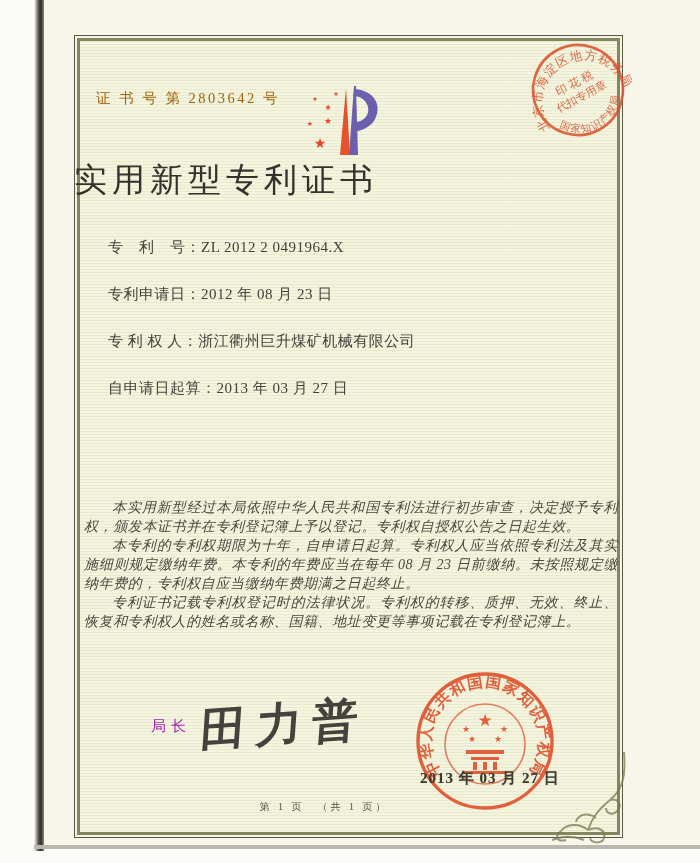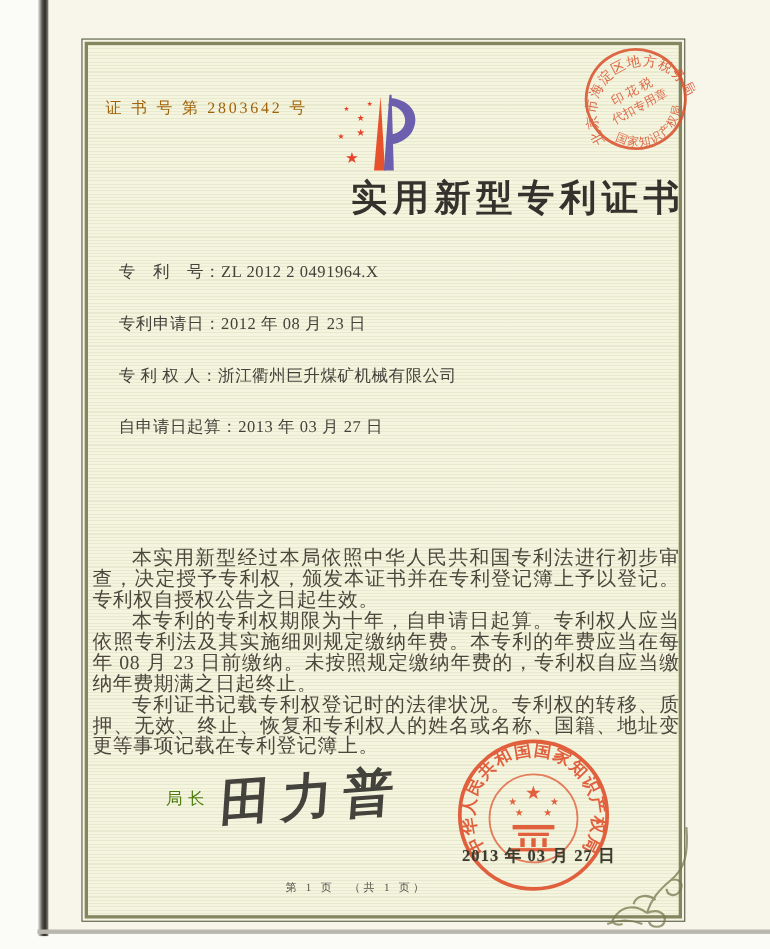--- a/index.html
+++ b/index.html
@@ -14,28 +14,28 @@
   .scan-bottom{position:absolute;left:34px;top:845px;width:666px;height:4px;background:#b9b8ae;}
   .frame{position:absolute;left:74px;top:35px;width:549px;height:803px;
     border:1px solid #565a44;padding:2px;box-sizing:border-box;background:#f6f4e4;}
   .frame-inner{width:100%;height:100%;box-sizing:border-box;border:3px solid #83865e;
     background-color:#f4f4df;
     background-image:repeating-linear-gradient(180deg,
       rgba(150,165,95,0.13) 0px, rgba(150,165,95,0.13) 1px,
       rgba(255,255,255,0) 1px, rgba(255,255,255,0) 3px);}
   .cert-no{position:absolute;left:96px;top:63px;font-size:14.5px;letter-spacing:2.5px;color:#a16207;margin-top:26px;}
   .logo{position:absolute;left:298px;top:86px;}
-  .title{position:absolute;left:74px;top:158px;width:549px;text-align:right;
-    font-size:33px;font-weight:bold;letter-spacing:5px;color:#35322d;}
+  .title{position:absolute;left:74px;top:158px;width:549px;text-align:left;
+    font-size:33px;font-weight:normal;letter-spacing:5px;color:#35322d;}
   .fields{position:absolute;left:108px;top:238px;width:480px;}
   .field-row{height:47px;font-size:15px;color:#44403a;letter-spacing:0.5px;white-space:nowrap;}
   .body-text{position:absolute;left:84px;top:498px;width:534px;
-    font-size:18px;line-height:19px;color:#4c473d;letter-spacing:0.6px;}
+    font-size:14px;line-height:19px;color:#4c473d;font-style:italic;letter-spacing:0.6px;}
   .body-text p{margin:0;text-indent:2em;text-align:justify;}
-  .director-label{position:absolute;left:151px;top:717px;font-size:15px;letter-spacing:5px;color:#4d7c0f;}
+  .director-label{position:absolute;left:151px;top:717px;font-size:15px;letter-spacing:5px;color:#a21caf;}
   .signature{position:absolute;left:200px;top:694px;font-size:46px;color:#2c2b27;
     letter-spacing:10px;transform:rotate(-4deg) skewX(-8deg);font-weight:bold;opacity:.88;}
   .big-seal{position:absolute;left:410px;top:666px;opacity:.9;}
   .seal-date{position:absolute;left:420px;top:769px;font-size:15px;font-weight:bold;
     color:#3c3b2e;letter-spacing:1px;text-shadow:0 0 1px rgba(60,60,45,.4);}
   .footer-page{position:absolute;left:74px;top:800px;width:500px;text-align:center;
     font-size:10px;letter-spacing:3px;color:#55524a;}
   .tax-stamp{position:absolute;left:524px;top:36px;opacity:.85;}
   .flourish{position:absolute;left:548px;top:748px;opacity:.75;}
 </style>

